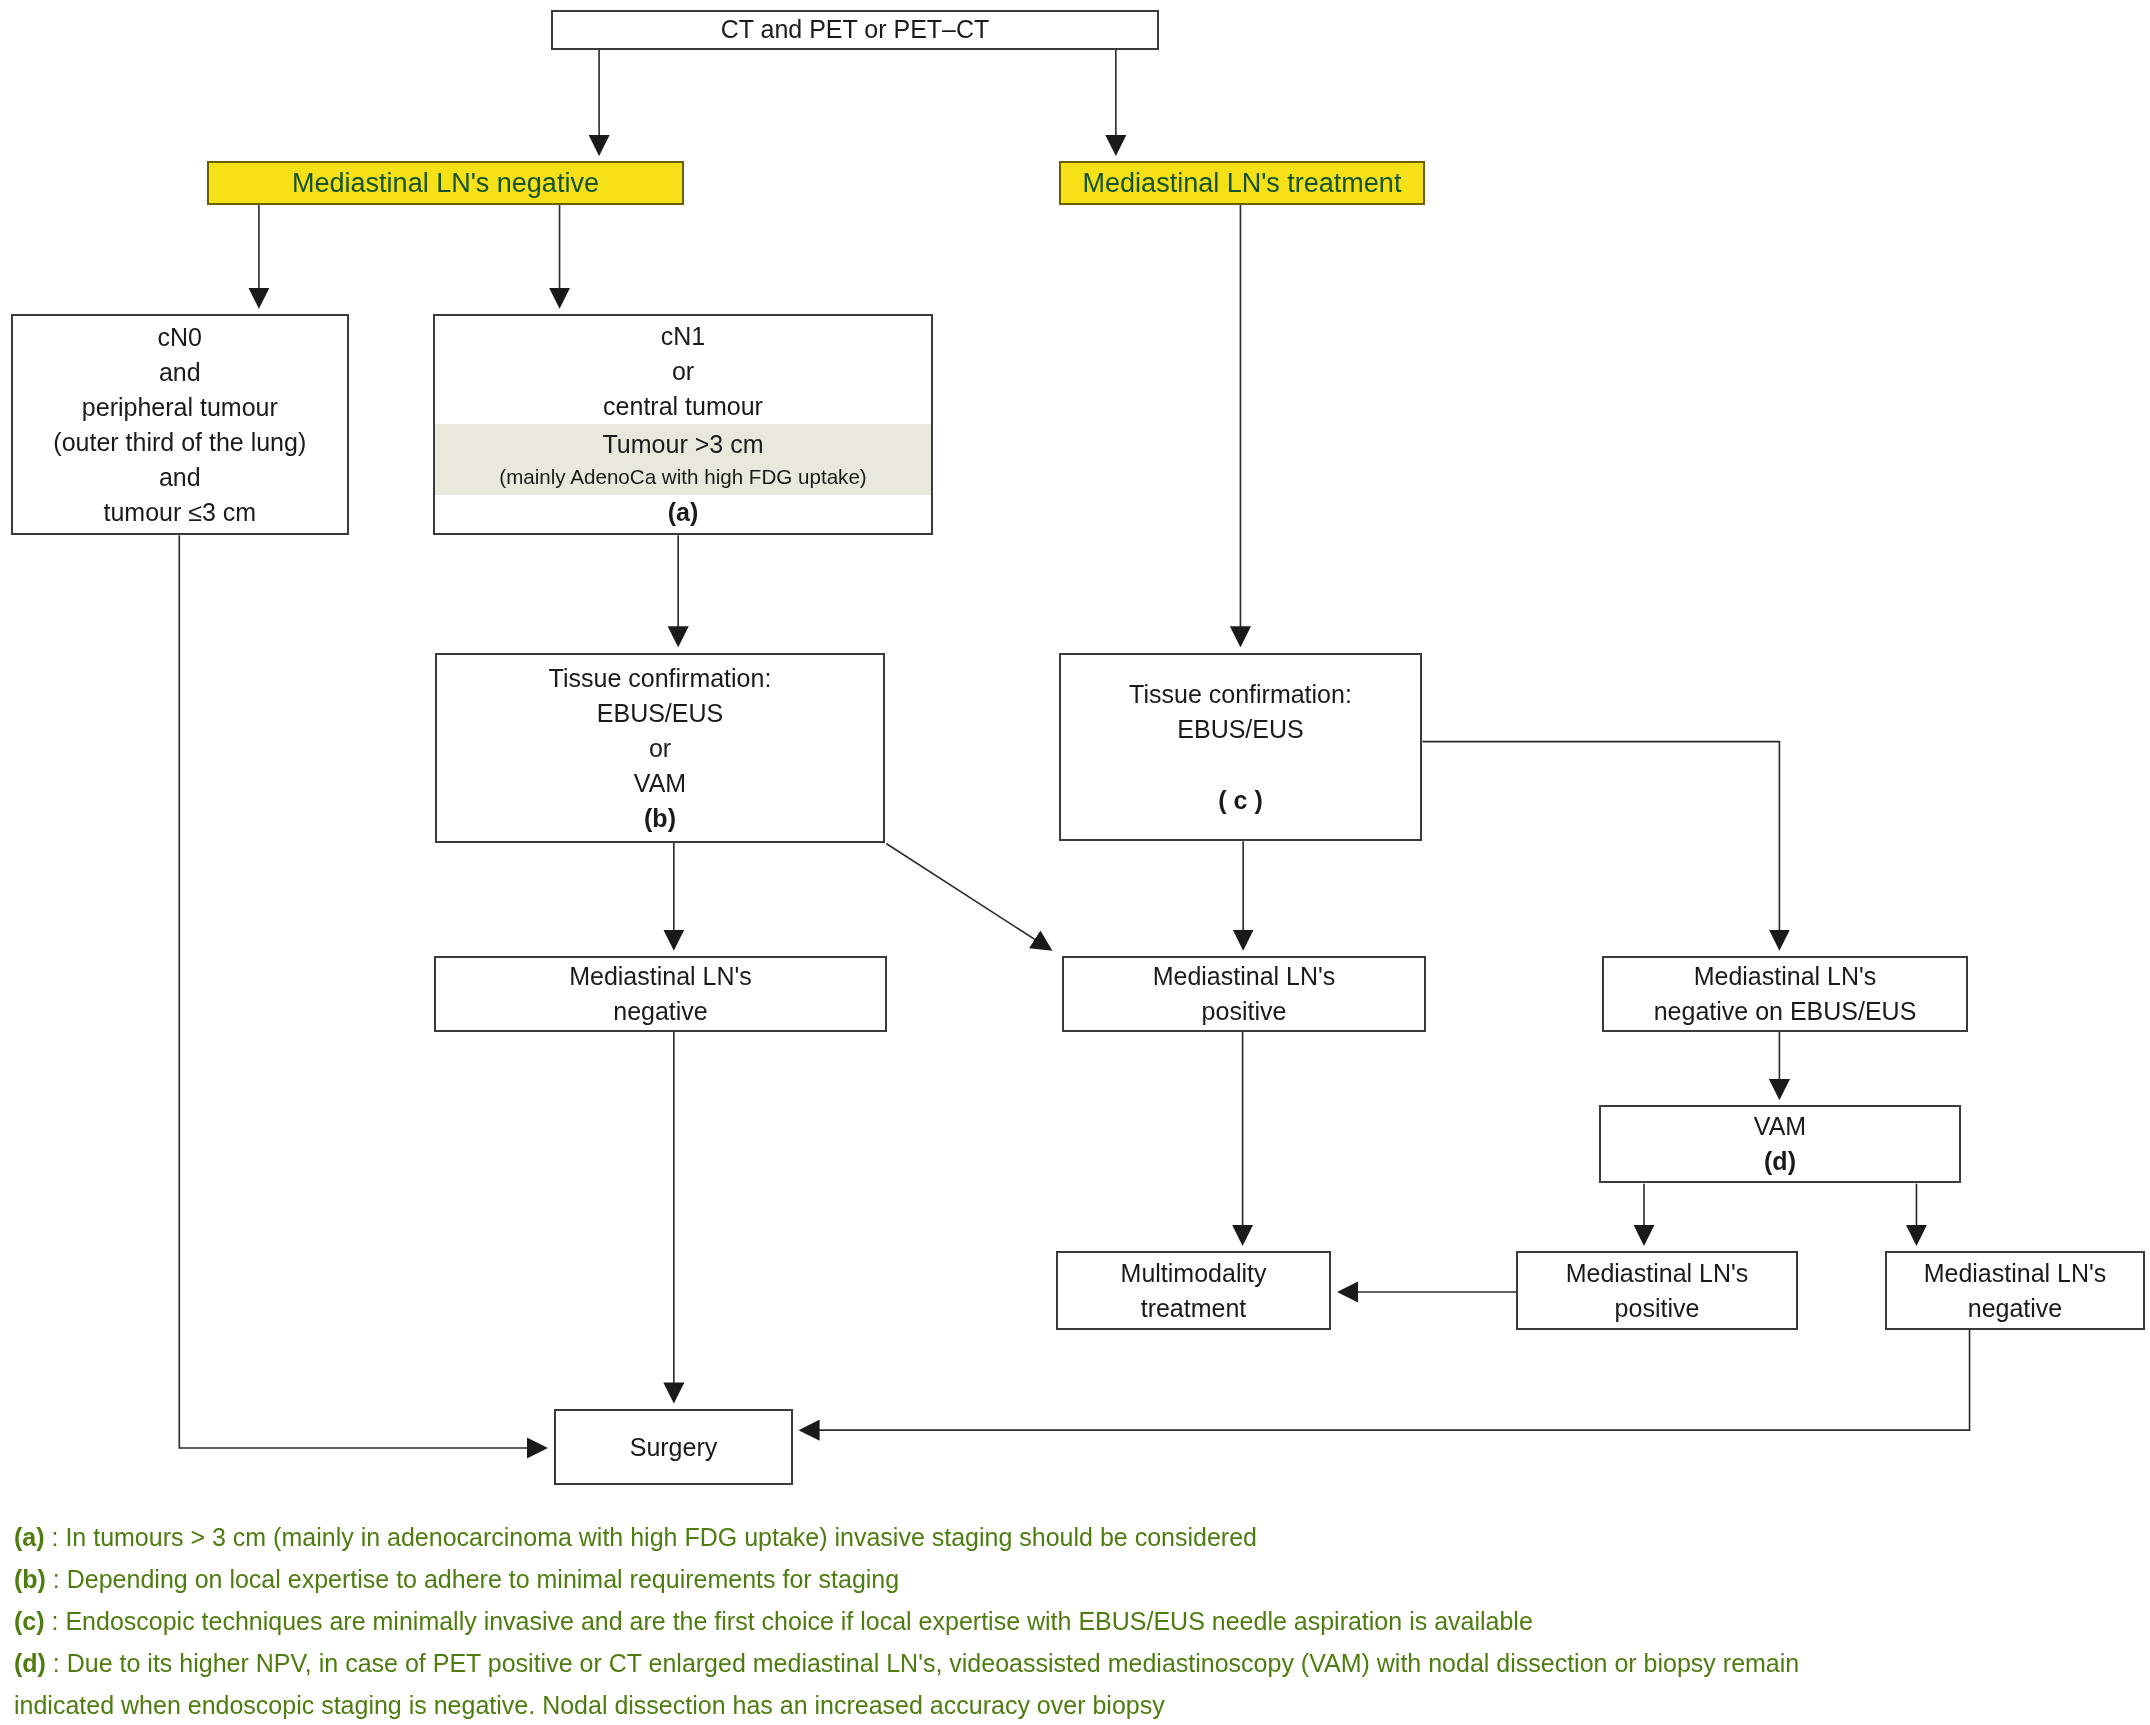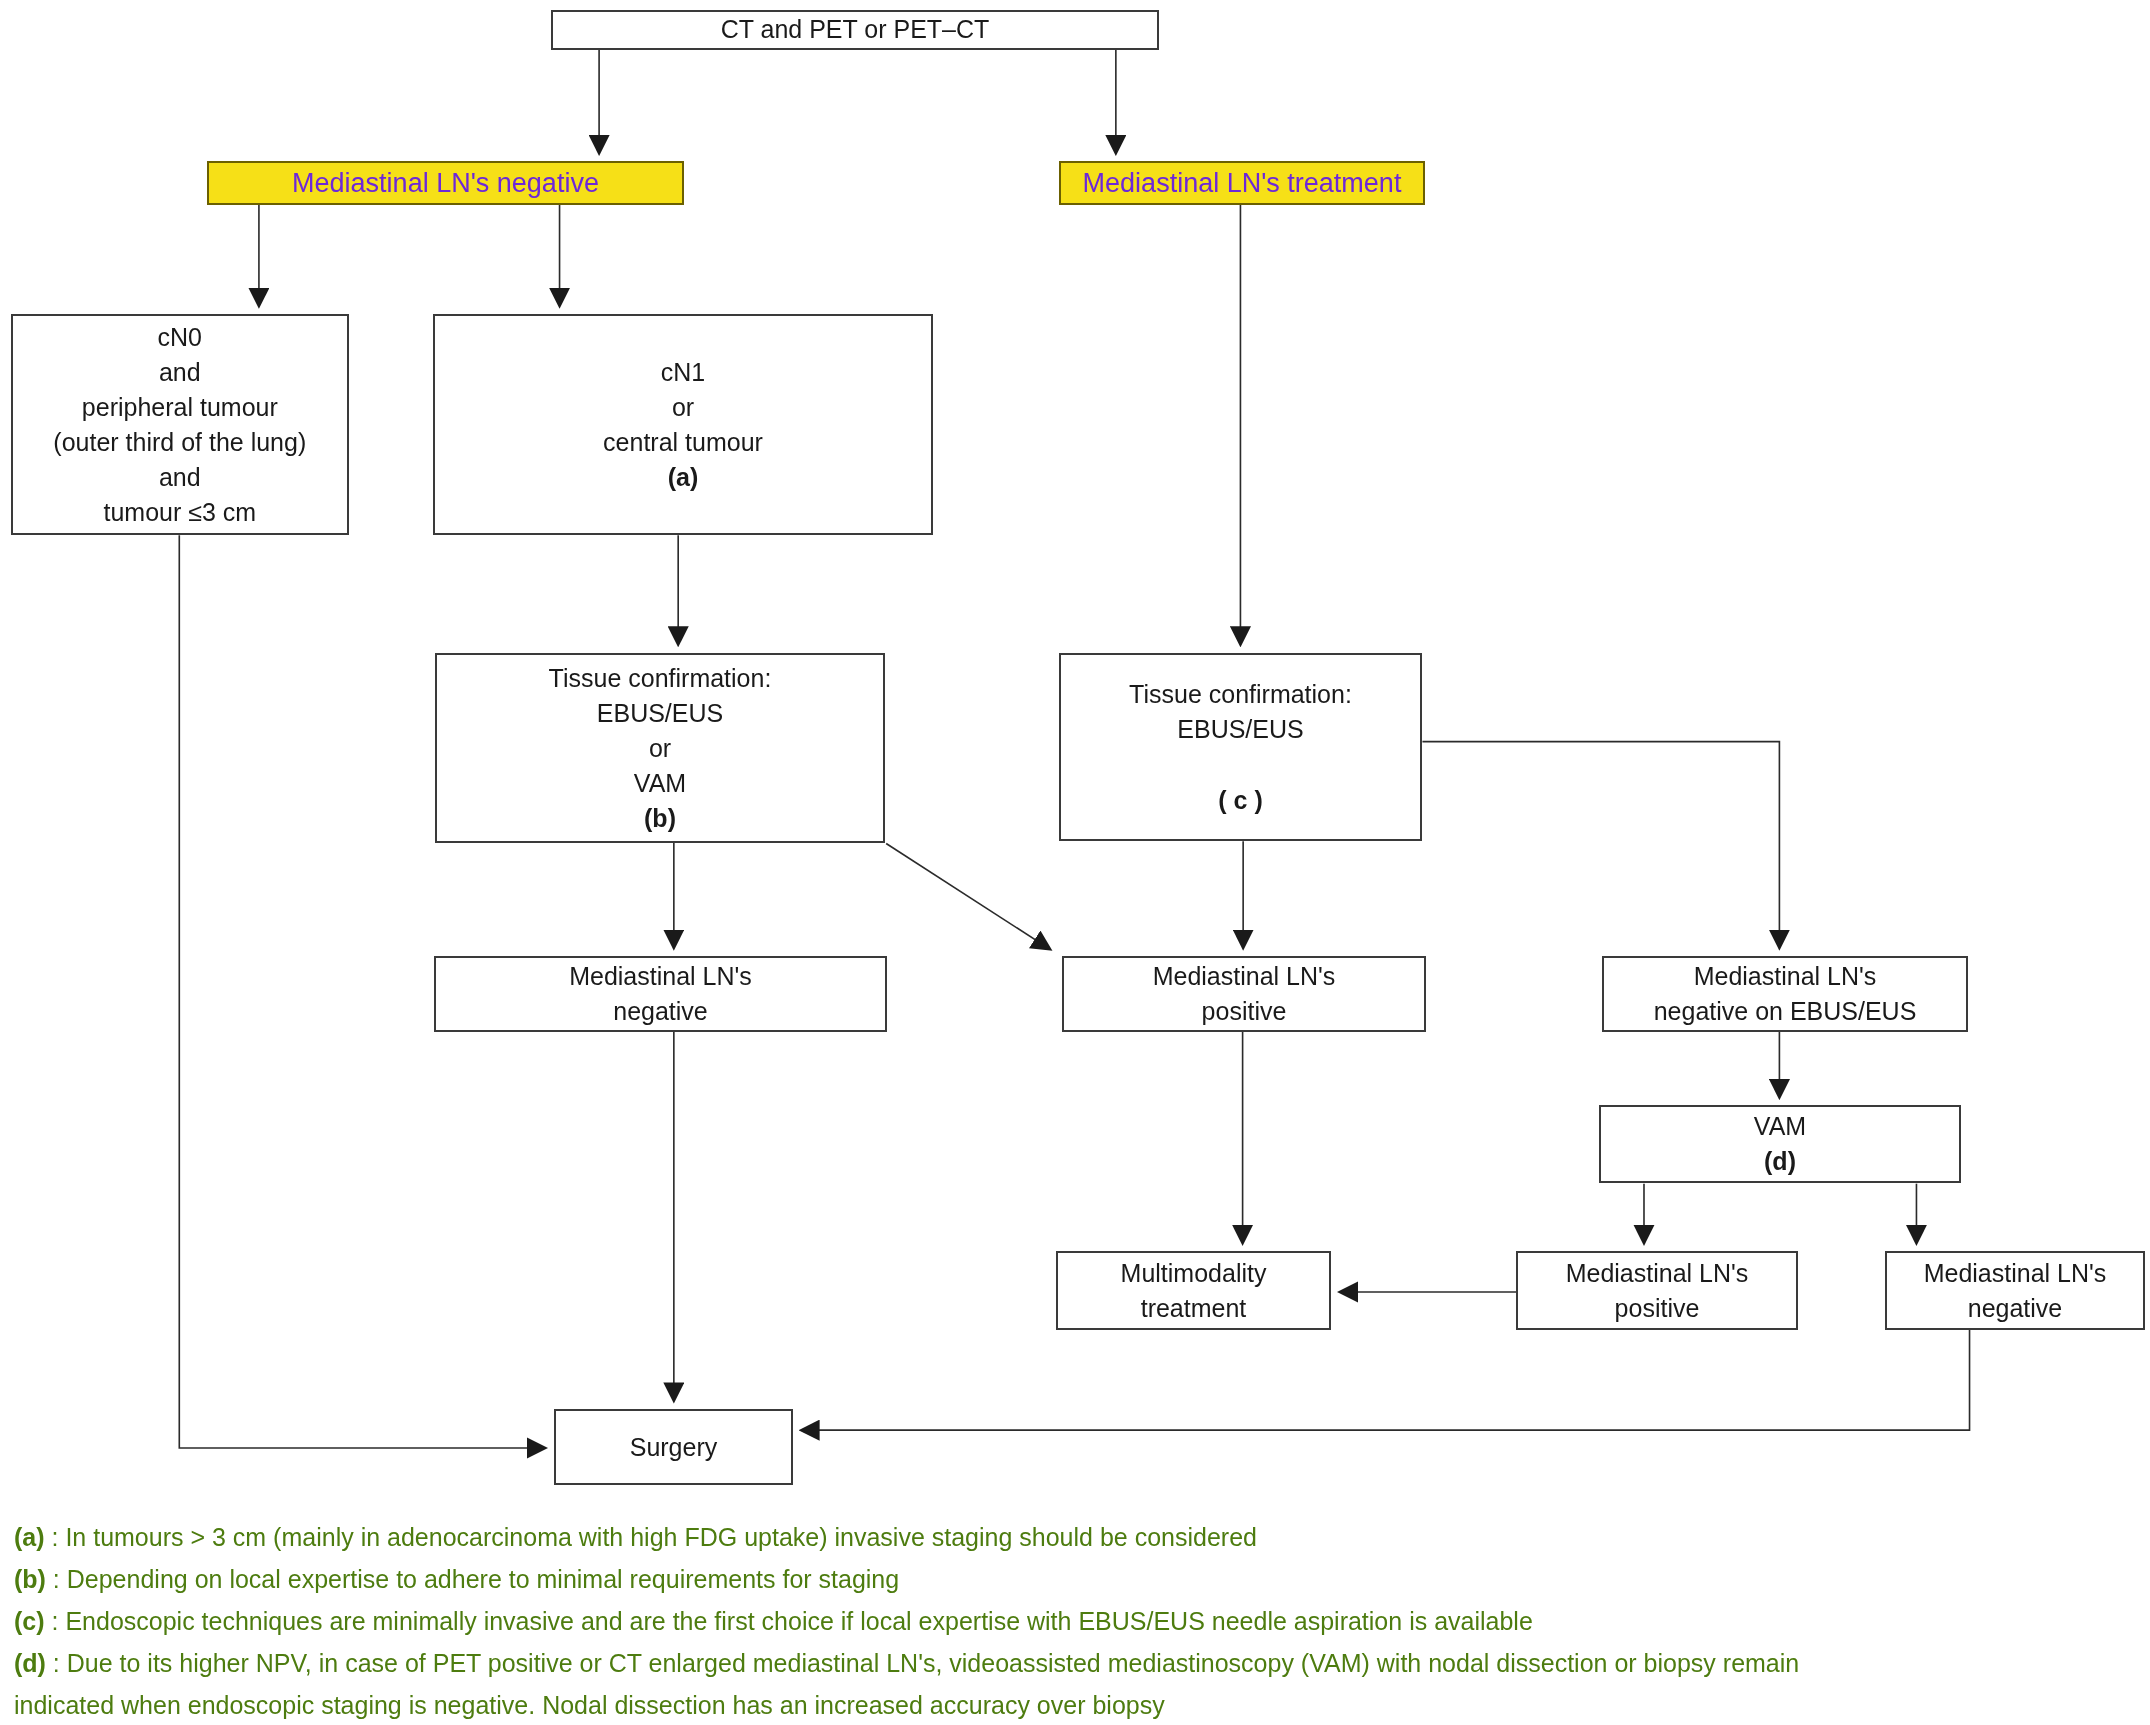--- a/index.html
+++ b/index.html
@@ -11,21 +11,21 @@
   .node{
     position:absolute;z-index:2;background:#ffffff;border:2.2px solid #3a3a3a;
     box-sizing:border-box;display:flex;flex-direction:column;align-items:center;
     justify-content:center;text-align:center;font-size:25px;
   }
   .node .ln{line-height:35px;white-space:nowrap;}
   .node .ln.bold{font-weight:bold;}
   .node .ln.small{font-size:20.6px;line-height:30px;}
   .node .spacer{height:36px;}
   .node.yellow{
-    background:#F6E017;border:2.7px solid #6b6000;color:#6d28d9;font-size:27px;
+    background:#F6E017;border:2.7px solid #6b6000;color:#14532d;font-size:27px;
   }
   .band{
     width:100%;background:#EAE7DD;display:flex;flex-direction:column;
     align-items:center;justify-content:center;padding:3.2px 0;
   }
   .footnotes{
     position:absolute;left:14px;top:1516px;width:1874px;z-index:2;
     font-size:25px;line-height:42px;color:#4d7c0f;
   }
   .footnotes p{margin:0;}
@@ -82,20 +82,24 @@
     <div class="ln">peripheral tumour</div>
     <div class="ln">(outer third of the lung)</div>
     <div class="ln">and</div>
     <div class="ln">tumour ≤3 cm</div>
   </div>
 
   <div class="node" style="left:433px;top:314px;width:500px;height:221px;">
     <div class="ln">cN1</div>
     <div class="ln">or</div>
     <div class="ln">central tumour</div>
+    <div class="band">
+      <div class="ln">Tumour &gt;3 cm</div>
+      <div class="ln small">(mainly AdenoCa with high FDG uptake)</div>
+    </div>
     <div class="ln bold">(a)</div>
   </div>
 
   <div class="node" style="left:435px;top:653px;width:450px;height:190px;">
     <div class="ln">Tissue confirmation:</div>
     <div class="ln">EBUS/EUS</div>
     <div class="ln">or</div>
     <div class="ln">VAM</div>
     <div class="ln bold">(b)</div>
   </div>

